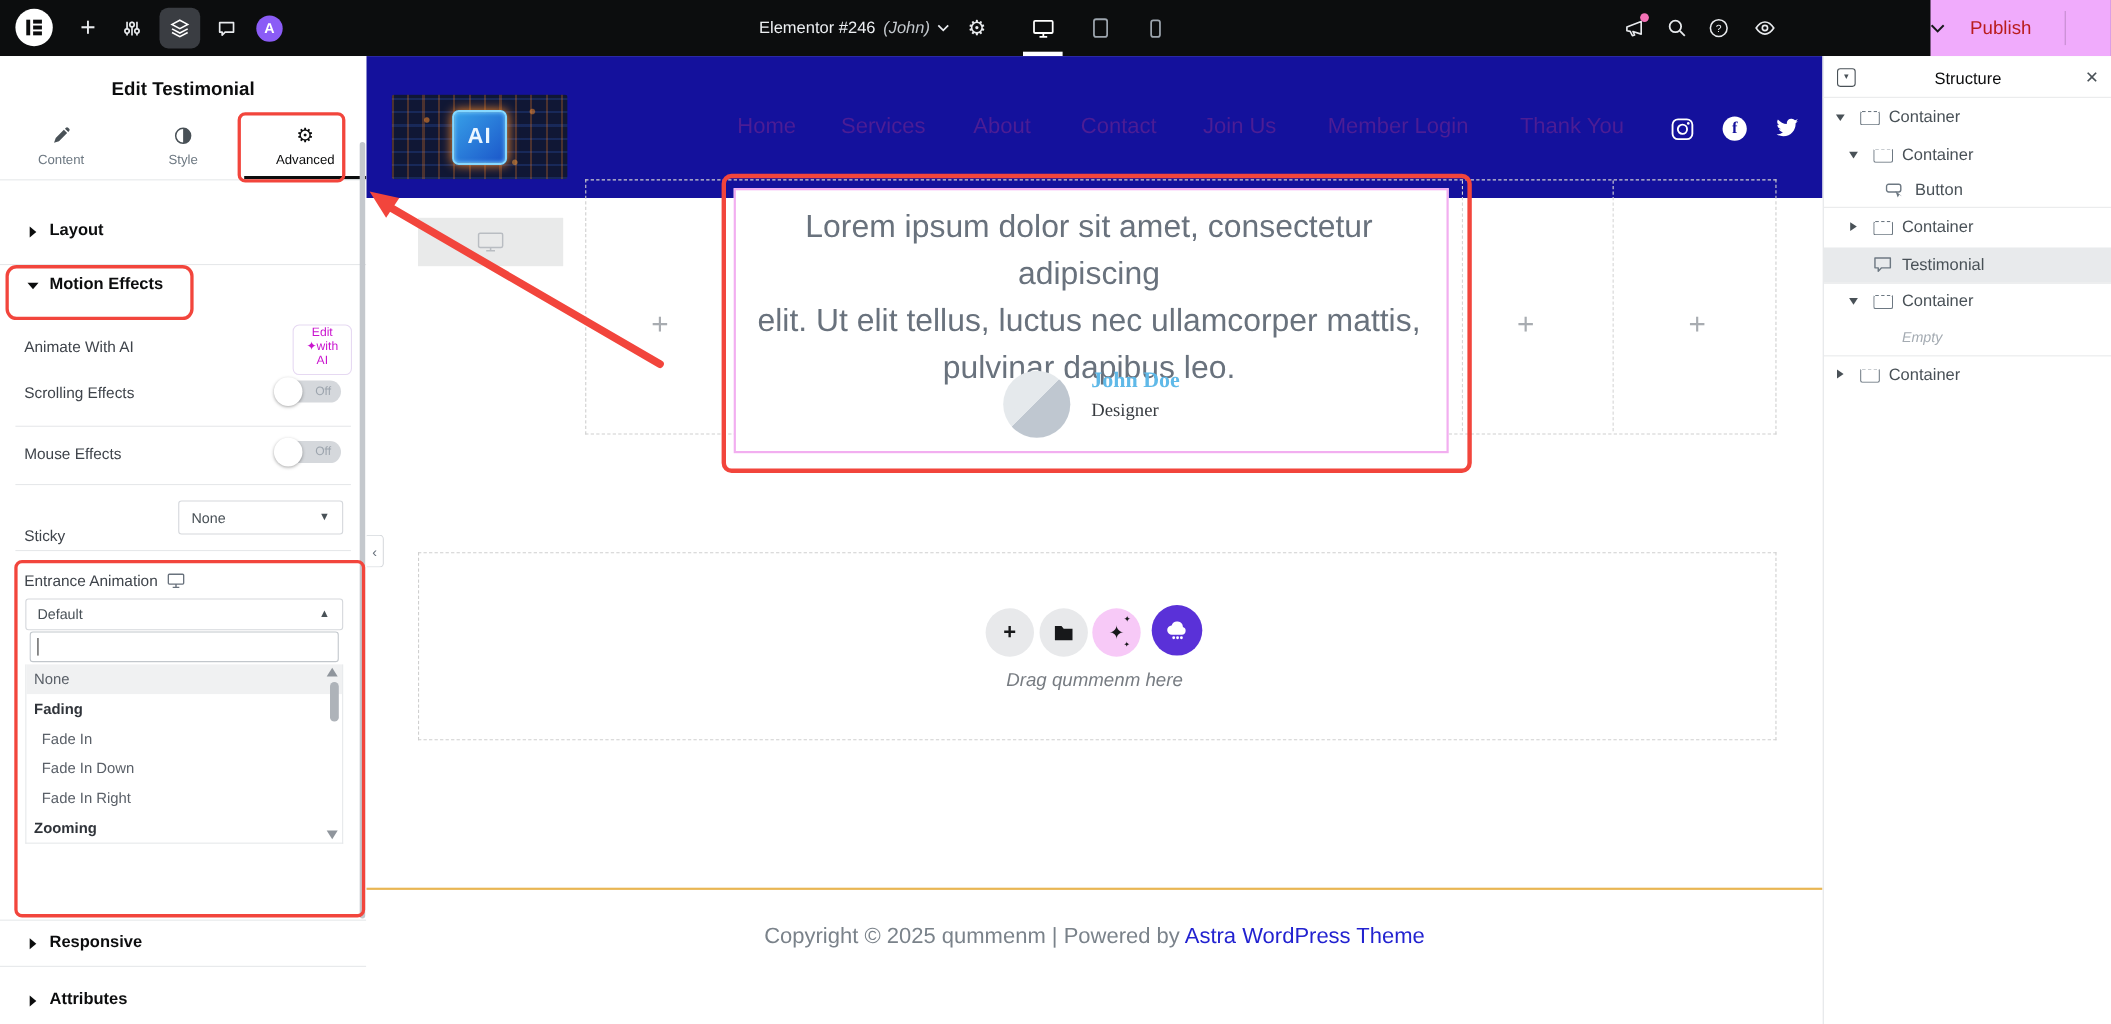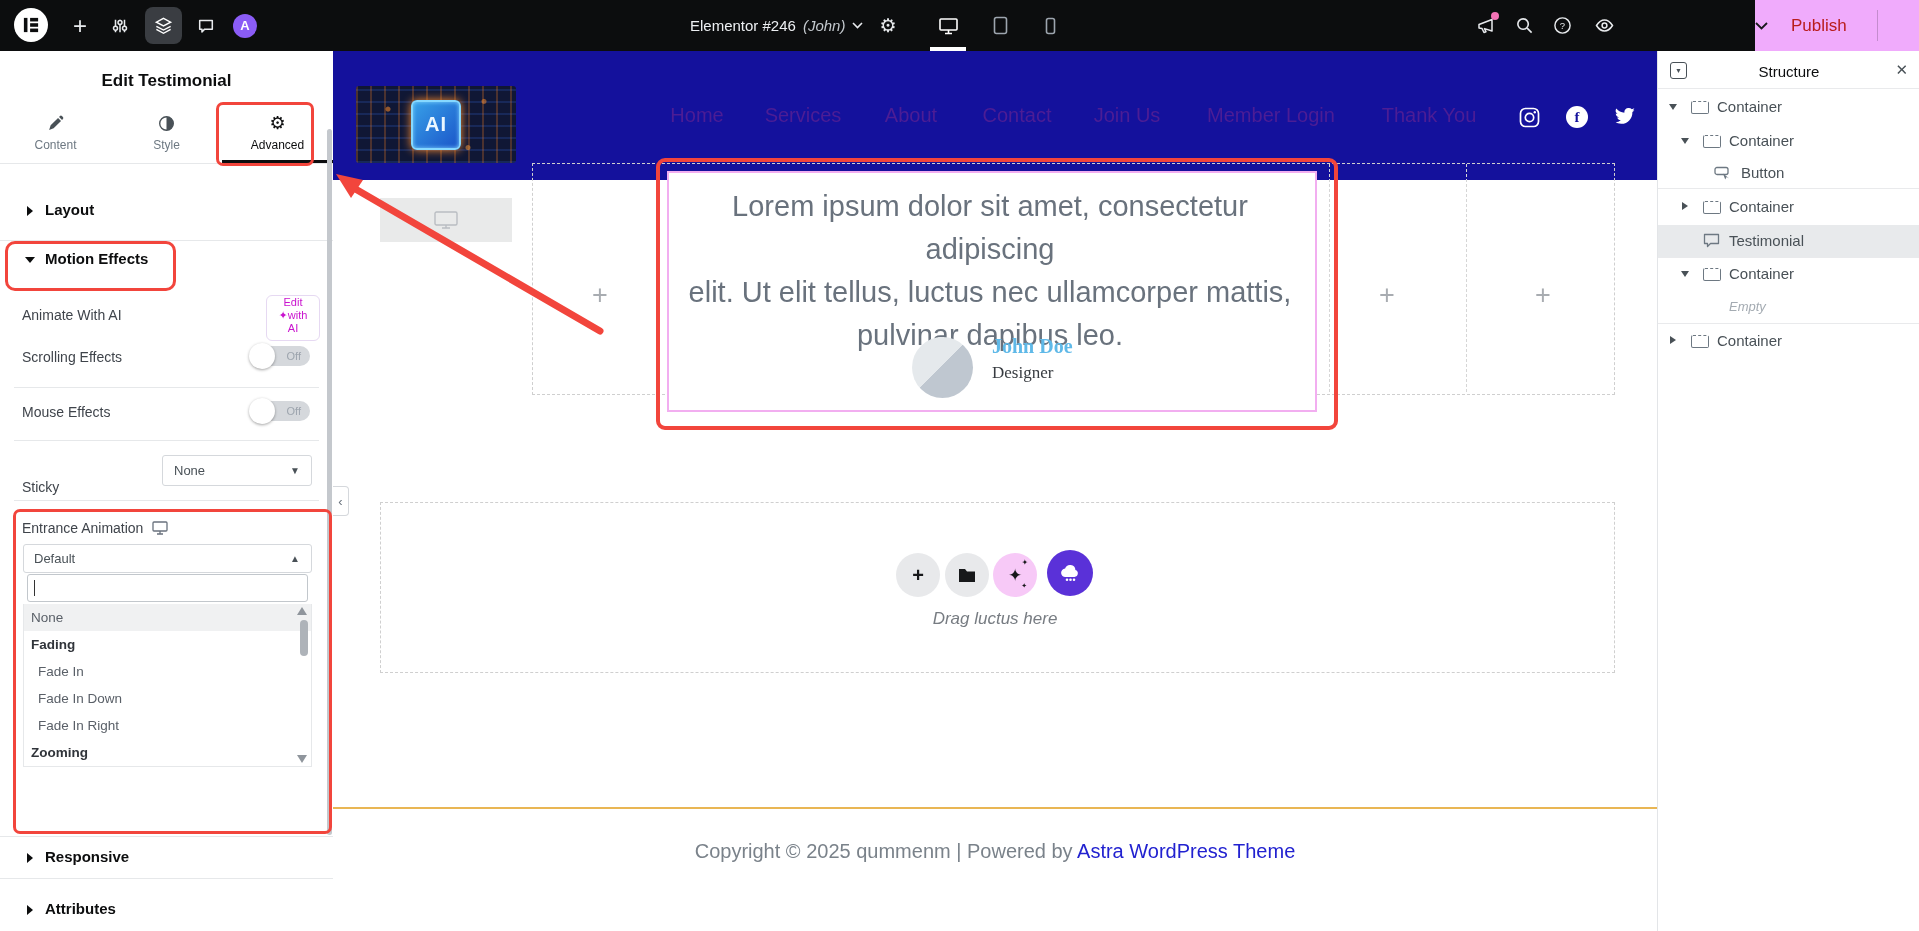--- a/index.html
+++ b/index.html
@@ -375,21 +375,21 @@
       <span style="position:relative;font-size:17px;color:#17181a;">✦<span style="position:absolute;right:-6px;top:-7px;font-size:8px;">✦</span><span style="position:absolute;right:-5px;bottom:-4px;font-size:7px;">✦</span></span>
     </div>
     <div class="circle-btn" style="left:714px;top:499px;width:46px;height:46px;background:#5a31d8;">
       <svg width="22" height="19" viewBox="0 0 22 19" fill="#fff">
           <path d="M6.5 13a4.2 4.2 0 01-.4-8.4A5.3 5.3 0 0116.4 6a3.6 3.6 0 01-.9 7z"></path>
           <circle cx="8" cy="15.8" r="1.3"></circle>
           <circle cx="11.5" cy="15.8" r="1.3"></circle>
           <circle cx="15" cy="15.8" r="1.3"></circle>
         </svg>
     </div>
-    <div class="drag-label">Drag luctus here</div>
+    <div class="drag-label">Drag qummenm here</div>
 
     <div class="yellow-line"></div>
     <div class="footer-line">
       <span>Copyright © 2025 qummenm | Powered by </span><a>Astra WordPress Theme</a>
     </div>
 
     <div class="collapse-tab">‹</div>
   </div>
 
   <div id="structure">

